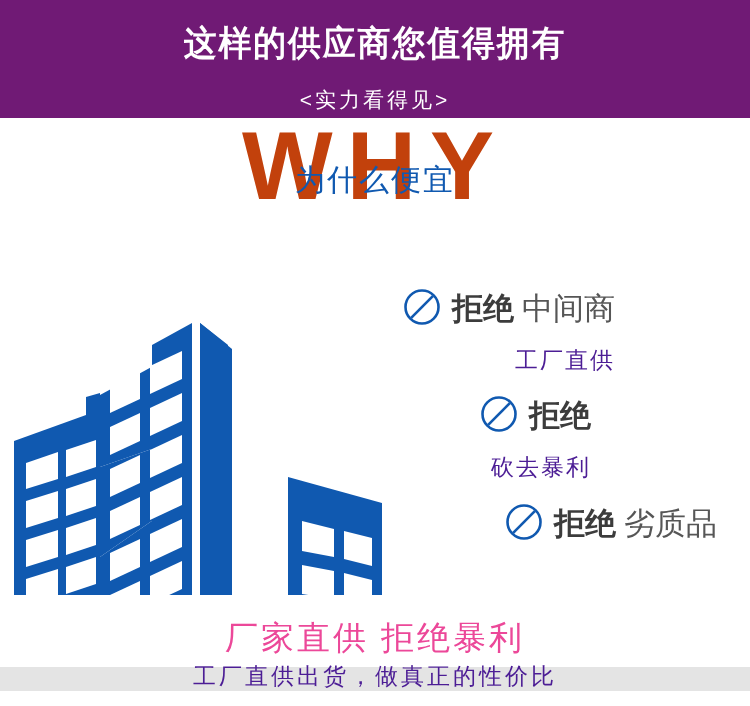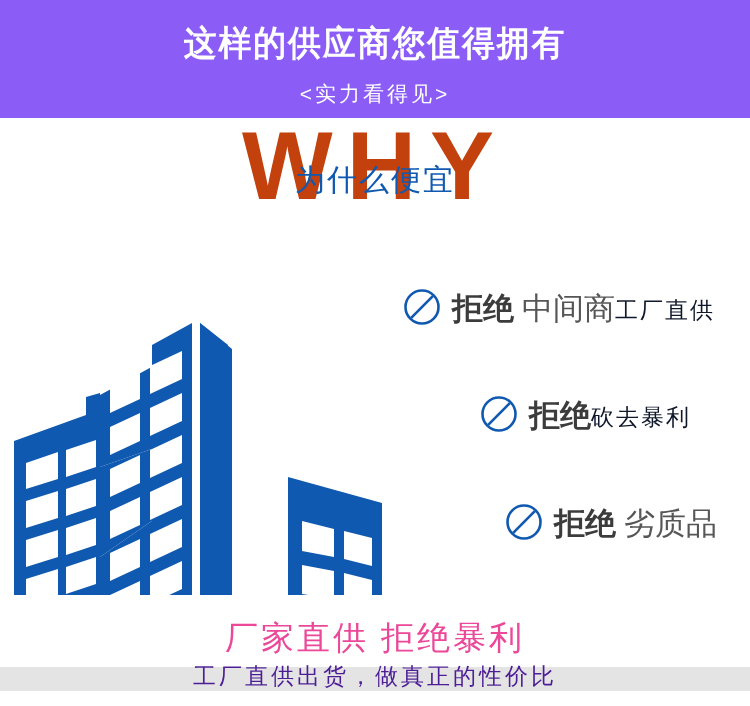--- a/index.html
+++ b/index.html
@@ -15,36 +15,36 @@
     position: relative;
   }
 
   
   .banner {
     position: absolute;
     left: 0;
     top: 0;
     width: 750px;
     height: 118px;
-    background: #8b5cf6;
+    background: #701a75;
     text-align: center;
   }
   .banner-title {
     margin: 0;
     padding-top: 22px;
     font-size: 35px;
     line-height: 42px;
     font-weight: bold;
     color: #ffffff;
     letter-spacing: 2px;
     font-stretch: condensed;
     transform: scaleX(0.94);
   }
   .banner-sub {
-    margin: 8px;
+    margin: 14px;
     padding-top: 9px;
     font-size: 21px;
     line-height: 26px;
     color: #ffffff;
     letter-spacing: 3px;
   }
 
   
   .why-block {
     position: absolute;
@@ -102,20 +102,21 @@
   .features {
     position: absolute;
     left: 395px;
     top: 288px;
     width: 355px;
     height: 300px;
   }
   .feature {
     position: absolute;
     display: flex;
+    flex-direction: column;
     justify-content: flex-end;
   }
   .feature-1 { left: 8px;  top: 0px; }
   .feature-2 { left: 85px; top: 107px; }
   .feature-3 { left: 110px; top: 215px; }
 
   .feature-main {
     display: flex;
     align-items: center;
     white-space: nowrap;
@@ -134,25 +135,25 @@
   }
   .feature-rest {
     font-size: 31px;
     line-height: 38px;
     font-weight: normal;
     color: #565656;
     letter-spacing: 0px;
     margin-left: 8px;
   }
   .feature-sub {
-    margin-top: 7px;
+    margin-top: 15px;
     text-align: right;
     font-size: 23px;
     line-height: 30px;
-    color: #0f172a;
+    color: #4c1d95;
     letter-spacing: 2px;
     white-space: nowrap;
   }
 
   
   .footer-gray-band {
     position: absolute;
     left: 0;
     top: 667px;
     width: 750px;

